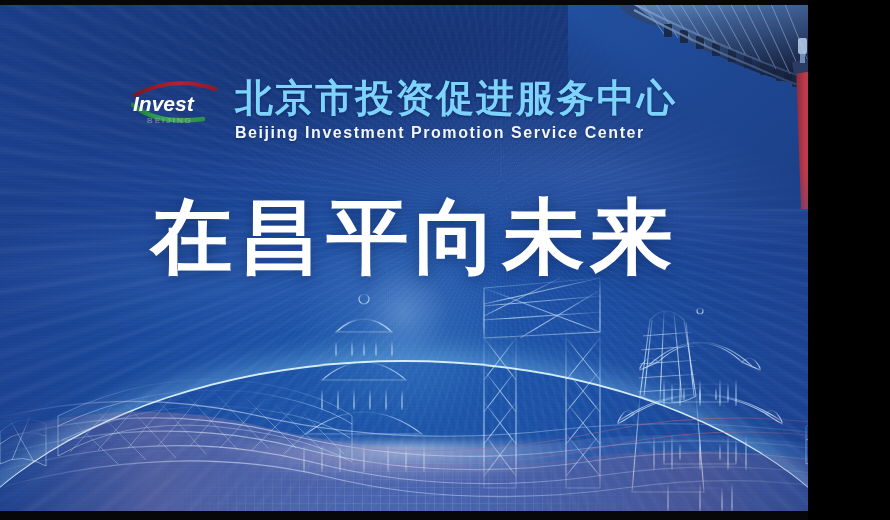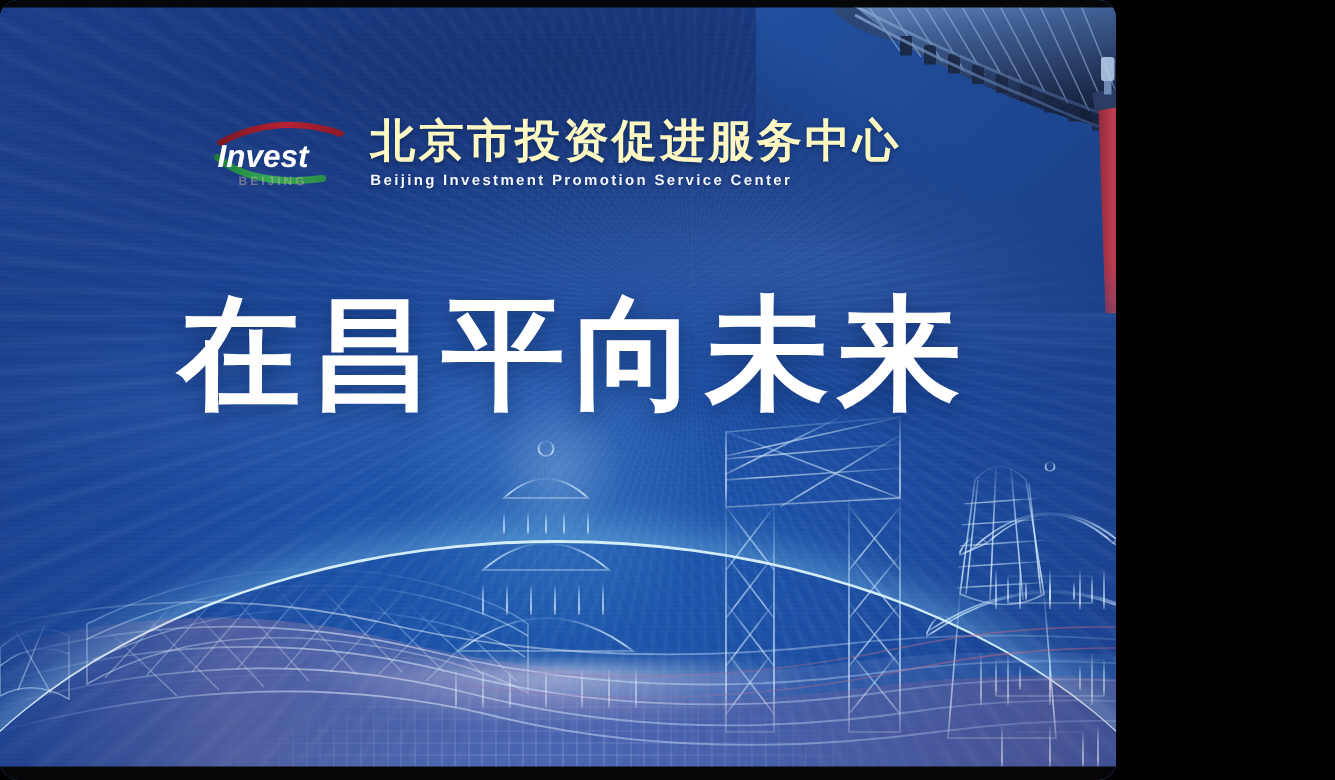--- a/index.html
+++ b/index.html
@@ -5,24 +5,23 @@
 <style>
   * { margin:0; padding:0; box-sizing:border-box; }
   html,body{ background:#000; }
   body {
     font-family:"Liberation Sans","DejaVu Sans",sans-serif;
     width:890px; height:520px; overflow:hidden;
   }
 
   #stage{
     position:relative;
-    width:744px; height:520px;
+    width:808px; height:520px;
     overflow:hidden;
     background:#1a4a9c;
-    border-radius:12px;
   }
 
   
   .layer{ position:absolute; inset:0; pointer-events:none; }
 
   #bg-base{
     background:
       radial-gradient(ellipse 60% 55% at 50% 72%, #1d5bb0 0%, #1b4fa5 40%, #1a4597 70%, #1b3f8d 100%),
       linear-gradient(180deg,#1b3f8f 0%, #1c4da2 35%, #1c55ab 62%, #17478f 88%, #123569 100%);
   }
@@ -134,27 +133,27 @@
     display:flex; justify-content:center; align-items:flex-start;
     z-index:25;
   }
   #lockup{ display:flex; align-items:flex-start; gap:14px; }
 
   #logo-mark{ position:relative; width:90px; height:52px; flex:0 0 auto; }
   #logo-mark svg{ display:block; width:90px; height:52px; }
 
   #titles{ padding-top:1px; }
   #org-name-cn{
-    font-size:30px; font-weight:bold; color:#fef9c3;
+    font-size:38px; font-weight:bold; color:#7dd3fc;
     letter-spacing:2.2px; line-height:1.04; white-space:nowrap;
     text-shadow:0 1px 3px rgba(0,20,60,.45);
   }
   #org-name-en{
     margin-top:5px;
-    font-size:10px; font-weight:bold; color:#f2f7ff;
+    font-size:16px; font-weight:bold; color:#f2f7ff;
     letter-spacing:1.55px; white-space:nowrap;
     text-shadow:0 1px 2px rgba(0,20,60,.5);
   }
 
   
   #headline{
     position:absolute; left:0; right:0; top:196px;
     text-align:center; z-index:25;
     font-size:82px; font-weight:bold; color:#ffffff;
     letter-spacing:6px; line-height:1.0;

